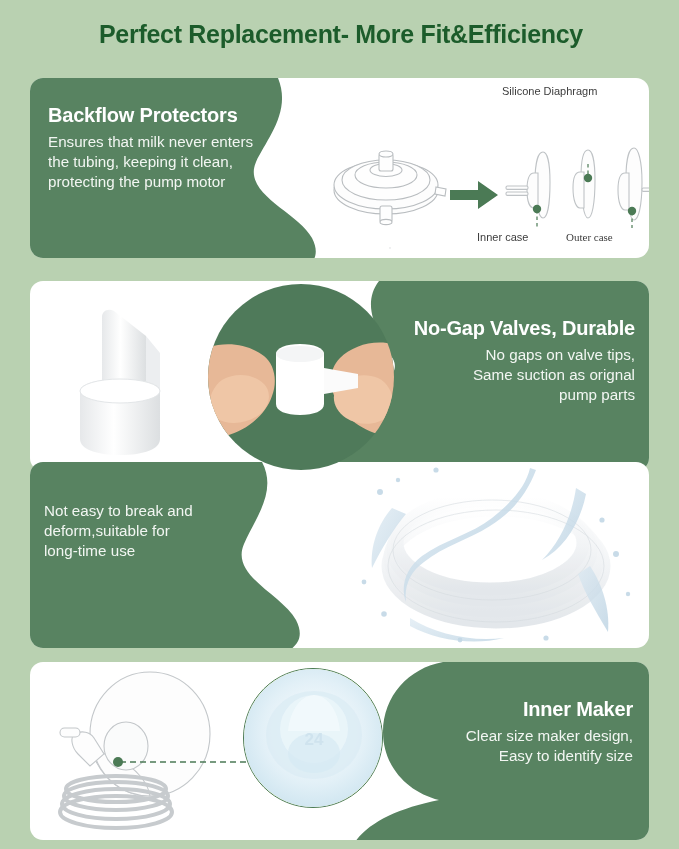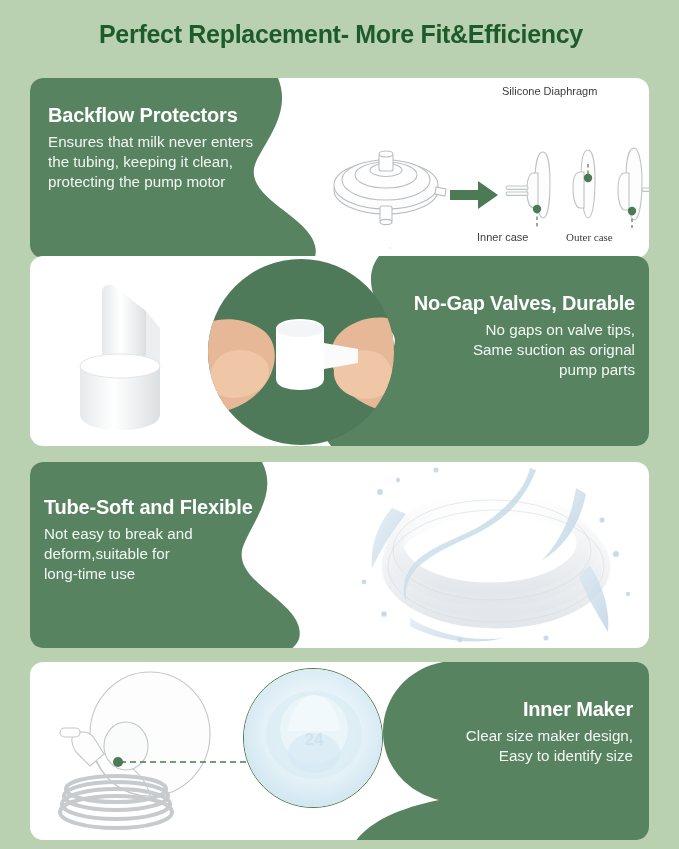--- a/index.html
+++ b/index.html
@@ -32,21 +32,21 @@
   
   .card {
     position:absolute;
     left:30px;
     width:619px;
     background:#ffffff;
     border-radius:13px;
     overflow:hidden;
   }
   #card-1 { top:78px;  height:180px; }
-  #card-2 { top:256px; height:190px;padding-left:24px; }
+  #card-2 { top:281px; height:190px;padding-left:24px; }
   #card-3 { top:462px; height:186px; }
   #card-4 { top:662px; height:178px; }
 
   .card-inner { position:absolute; inset:0; }
 
   
   .panel {
     position:absolute; top:0; bottom:0;
     background:#588361;
   }
@@ -285,21 +285,20 @@
             <circle cx="120" cy="178" r="2.4"></circle>
           <circle cx="206" cy="176" r="2.6"></circle>
             <circle cx="288" cy="132" r="2.2"></circle>
         </g>
       </svg>
     </div>
 
     <div class="panel" id="c3-panel"></div>
 
     <div class="panel-text" style="left:14px;top:34px;width:250px;">
-      <div class="card-heading">Tube-Soft and Flexible</div>
       <div class="card-body">Not easy to break and
 deform,suitable for
 long-time use</div>
     </div>
   </div>
 </div>
 
 <div class="card" id="card-4">
   <div class="card-inner">
 

